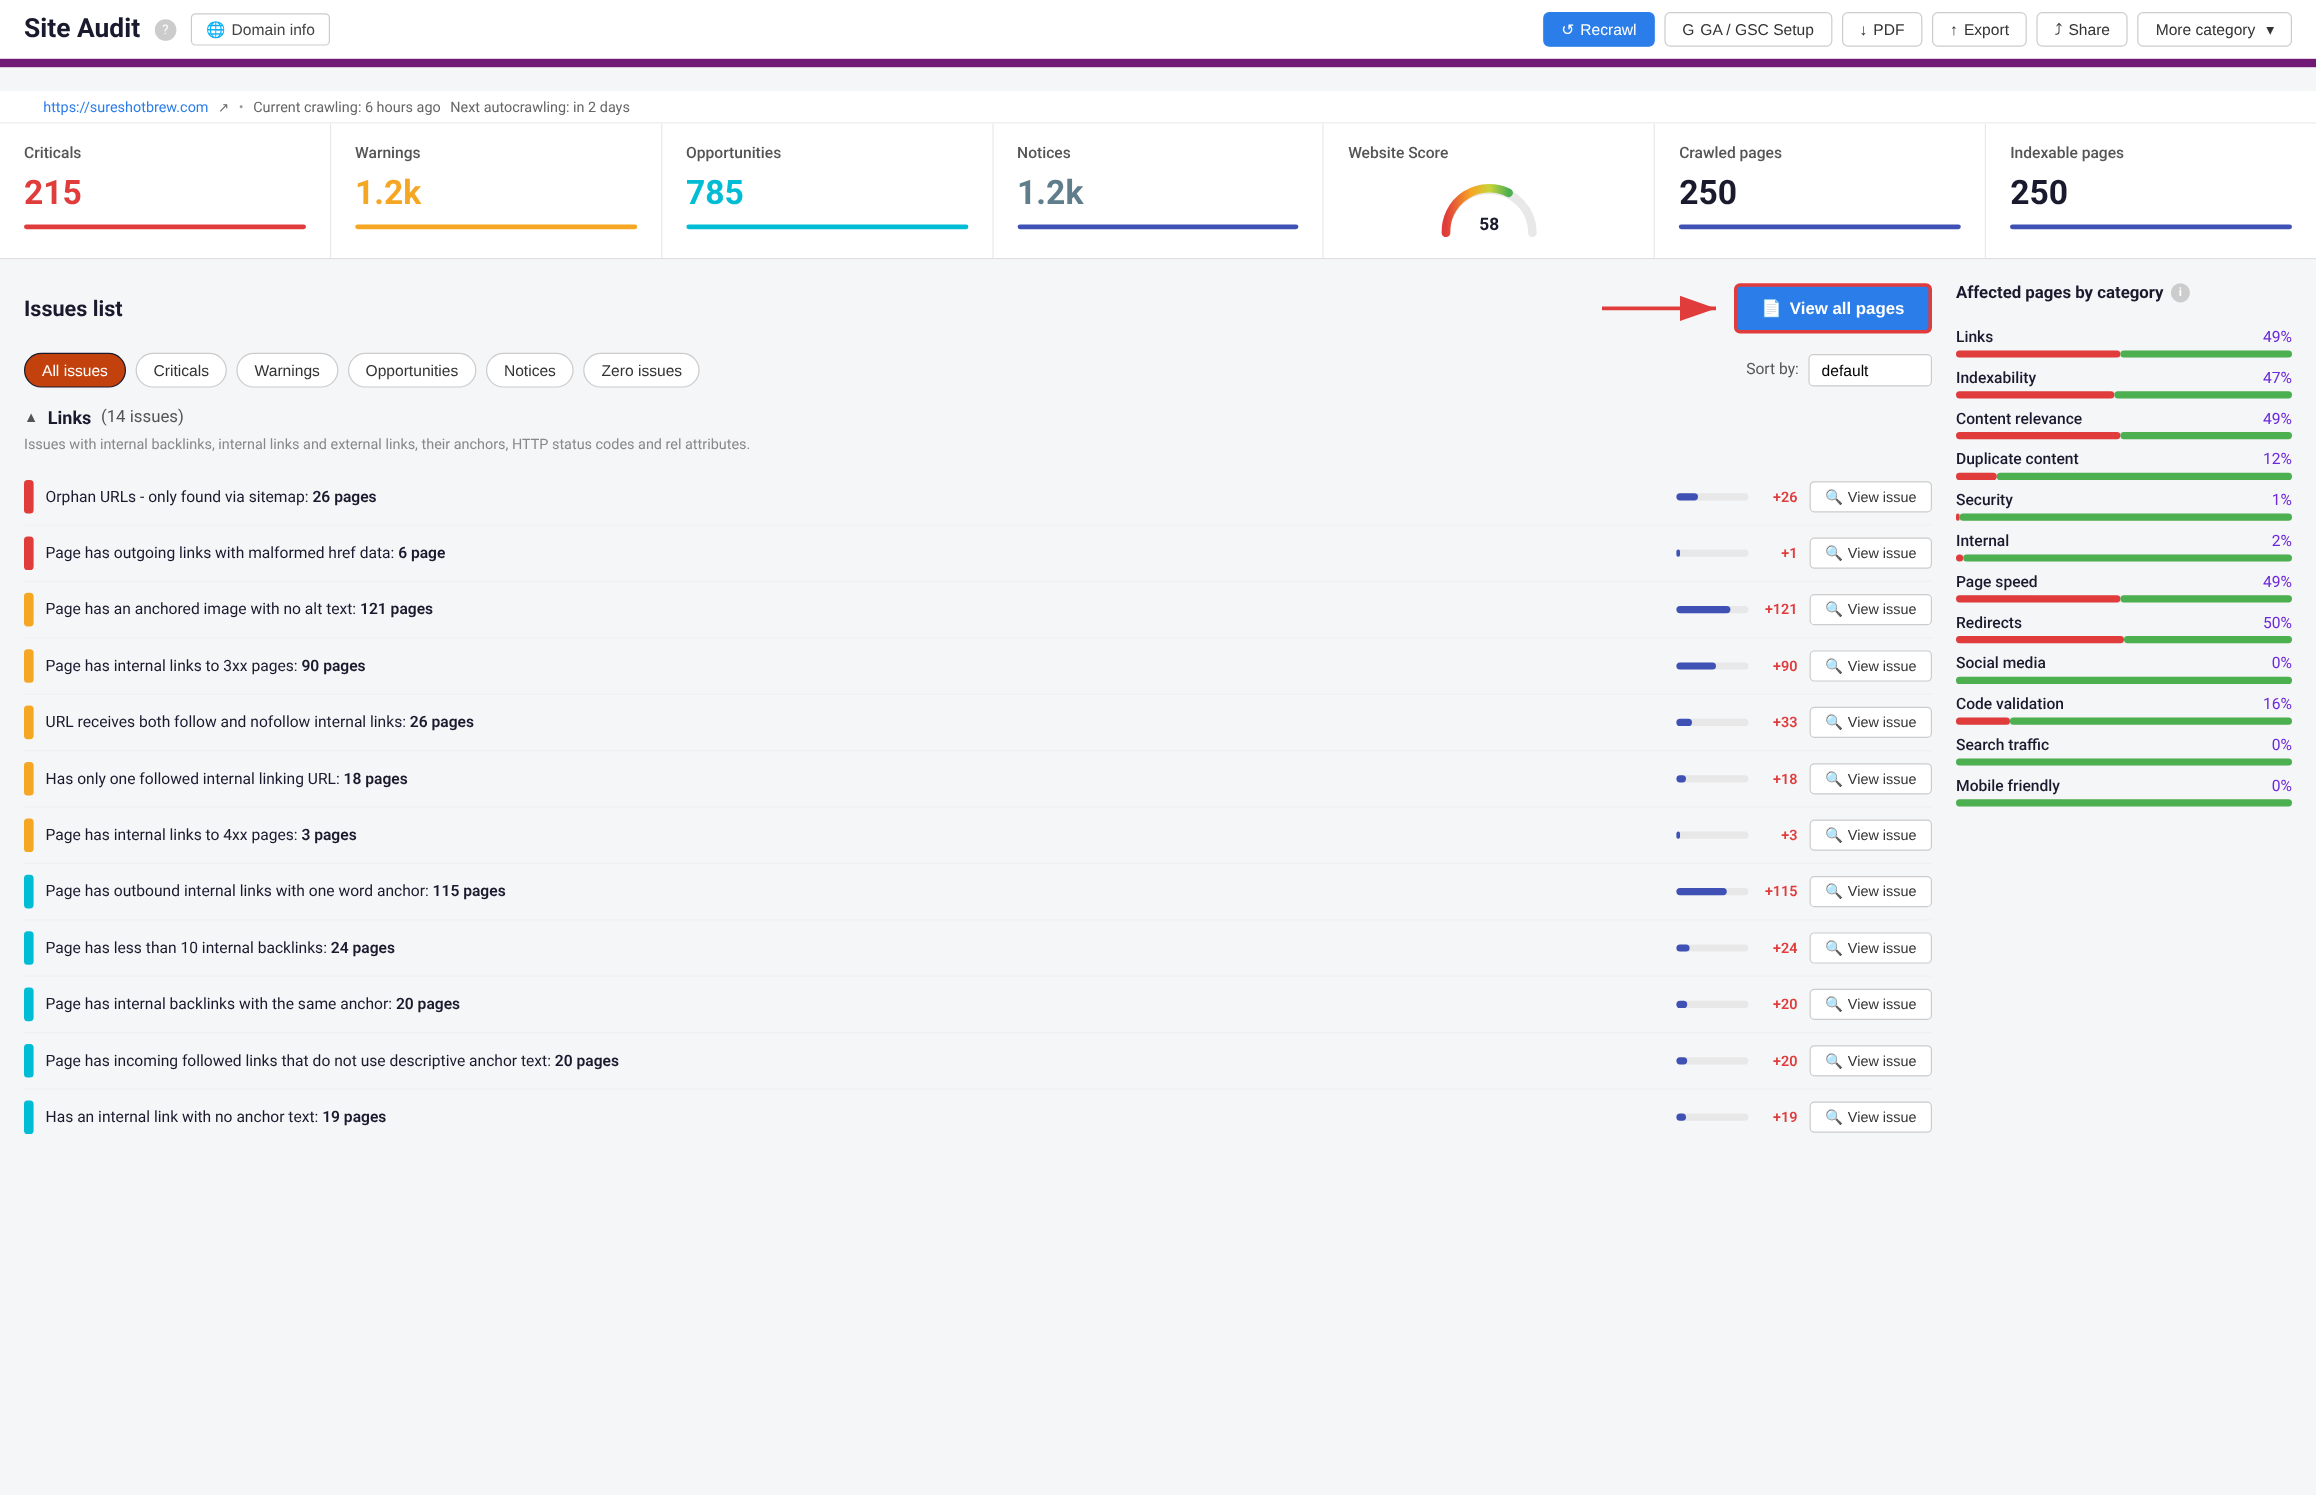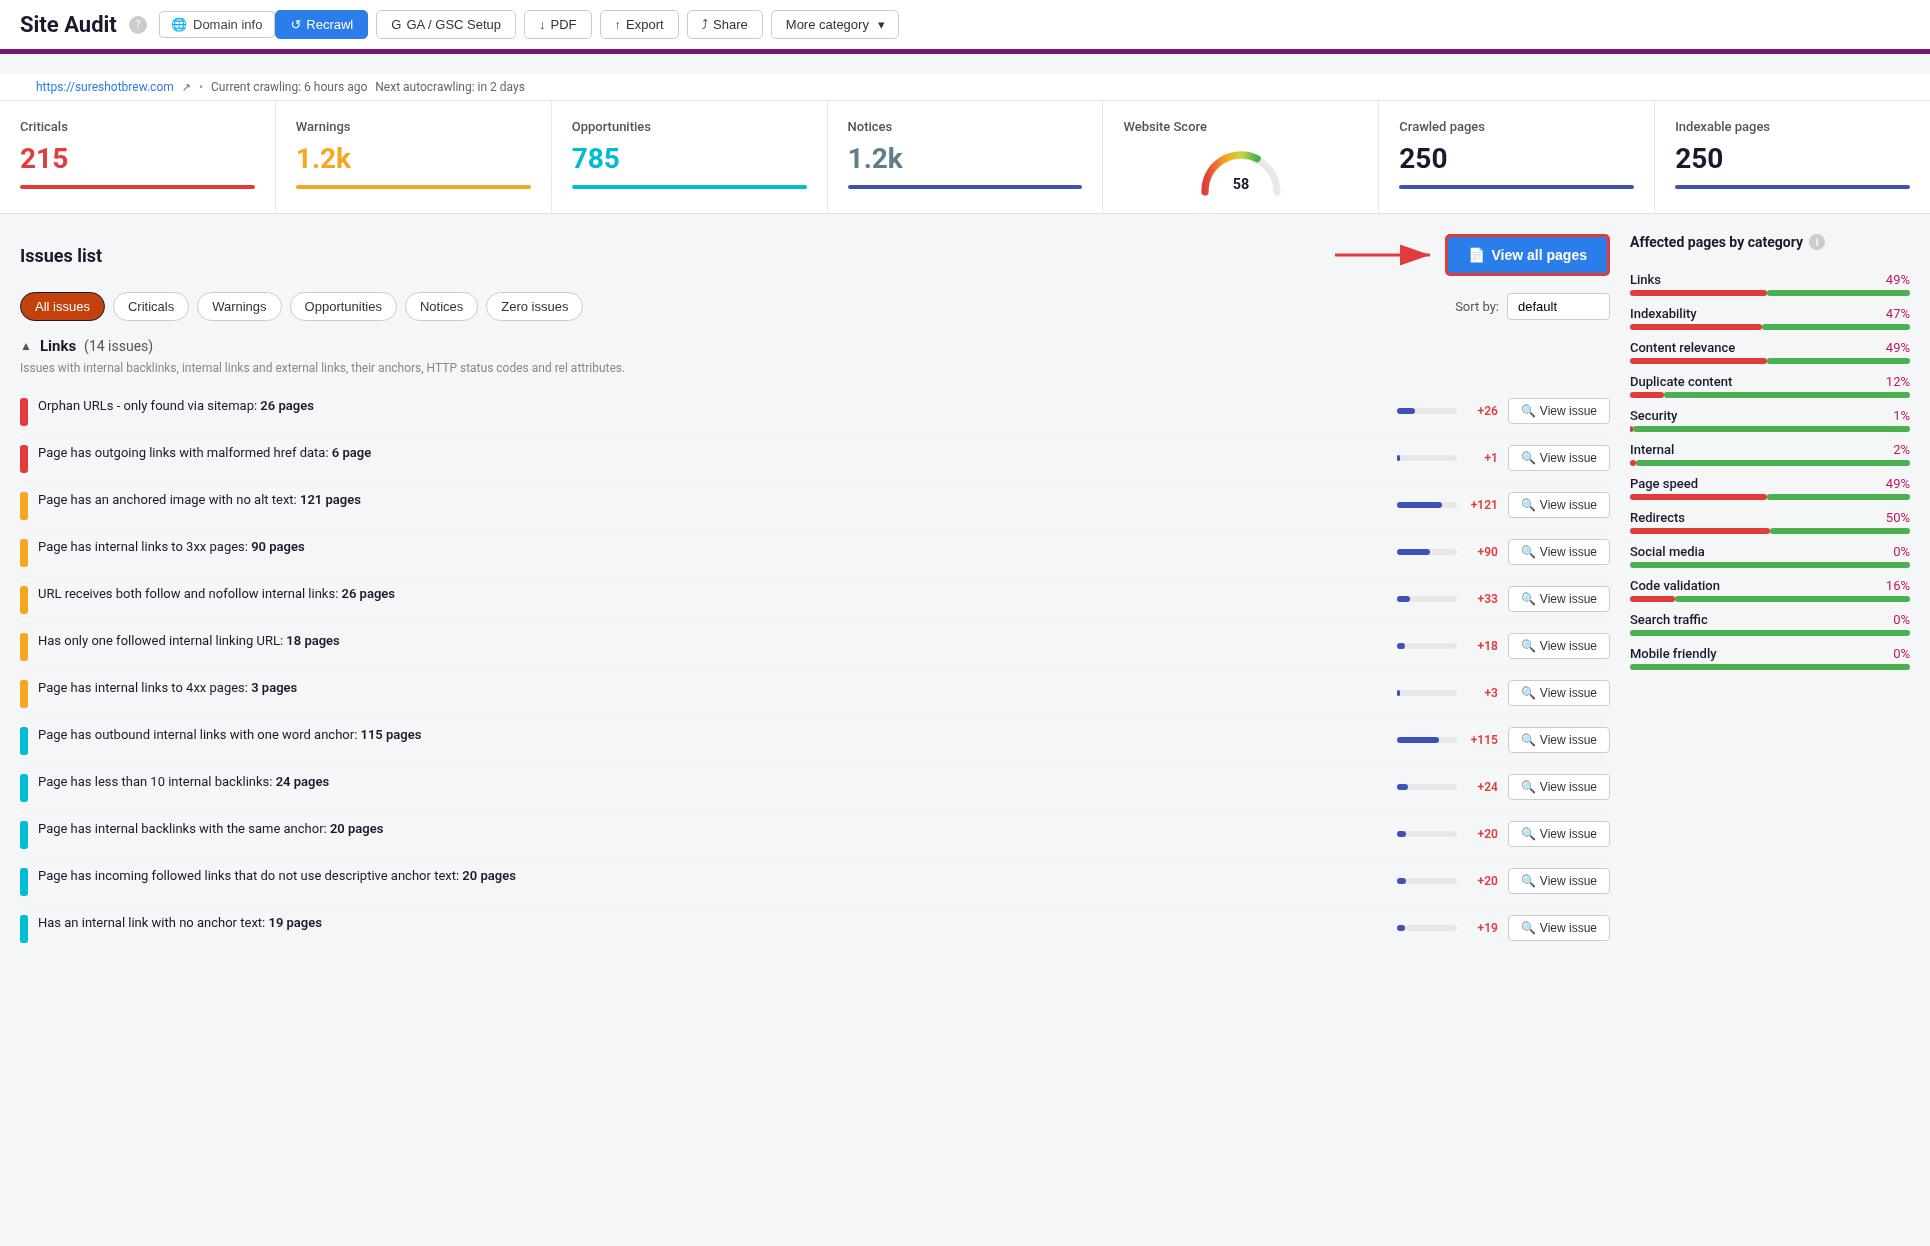--- a/index.html
+++ b/index.html
@@ -1,19 +1,19 @@
 <!DOCTYPE html>
 <html><head>
   <meta charset="utf-8">
   <style>
     * { box-sizing: border-box; margin: 0; padding: 0; }
     body { font-family: -apple-system, BlinkMacSystemFont, 'Segoe UI', Roboto, sans-serif; background: #f5f6f8; color: #1a1a2e; font-size: 14px; }
 
     
-    .header { display: flex; align-items: center; padding: 10px 20px; background: #fff; border-bottom: 5px solid #701a75; }
+    .header { display: flex; align-items: center; justify-content: space-between; padding: 10px 20px; background: #fff; border-bottom: 7px solid #701a75; }
     .header-left { display: flex; align-items: center; gap: 12px; }
     .site-audit-title { font-size: 22px; font-weight: 700; color: #1a1a2e; }
     .help-icon { width: 18px; height: 18px; border-radius: 50%; background: #ccc; color: #fff; font-size: 11px; display: inline-flex; align-items: center; justify-content: center; cursor: pointer; }
     .domain-info-btn { display: flex; align-items: center; gap: 5px; padding: 5px 12px; border: 1px solid #ccc; border-radius: 4px; background: #fff; cursor: pointer; font-size: 13px; color: #444; }
     .header-right { display: flex; align-items: center; gap: 8px; }
     .btn { padding: 6px 14px; border-radius: 5px; border: 1px solid #ccc; background: #fff; cursor: pointer; font-size: 13px; color: #333; display: flex; align-items: center; gap: 5px; }
     .btn-primary { background: #2b7de9; color: #fff; border-color: #2b7de9; }
     .btn-more { background: #fff; color: #333; border: 1px solid #ccc; }
 
     
@@ -62,41 +62,41 @@
     .sort-row { display: flex; align-items: center; gap: 8px; font-size: 13px; color: #555; }
     .sort-select { padding: 5px 28px 5px 10px; border: 1px solid #ccc; border-radius: 4px; background: #fff; font-size: 13px; appearance: none; cursor: pointer; }
 
     
     .category-header { display: flex; align-items: center; gap: 8px; margin-bottom: 6px; cursor: pointer; }
     .category-title { font-size: 15px; font-weight: 700; color: #1a1a2e; }
     .category-count { font-size: 14px; color: #555; }
     .category-desc { font-size: 12px; color: #888; margin-bottom: 14px; }
 
     
-    .issue-item { display: flex; align-items: flex-start; padding: 9px 0; border-bottom: 1px solid #f0f0f0; }
+    .issue-item { display: flex; align-items: center; padding: 9px 0; border-bottom: 1px solid #f0f0f0; }
     .issue-item:last-child { border-bottom: none; }
     .issue-severity { width: 8px; height: 28px; border-radius: 3px; flex-shrink: 0; margin-right: 10px; }
     .issue-severity.error { background: #e03c3c; }
     .issue-severity.warning { background: #f5a623; }
     .issue-severity.notice { background: #00bcd4; }
     .issue-text { flex: 1; font-size: 13px; color: #1a1a2e; }
     .issue-pages { font-weight: 600; }
     .issue-right { display: flex; align-items: center; gap: 10px; margin-left: auto; }
     .issue-count-bar { display: flex; align-items: center; gap: 6px; }
     .mini-bar-bg { width: 60px; height: 6px; background: #e8e8e8; border-radius: 3px; position: relative; }
     .mini-bar-fill { height: 6px; background: #3f51b5; border-radius: 3px; position: absolute; left: 0; top: 0; }
     .issue-delta { font-size: 12px; color: #e03c3c; font-weight: 600; min-width: 35px; text-align: right; }
     .view-issue-btn { padding: 5px 12px; border: 1px solid #ccc; border-radius: 4px; background: #fff; font-size: 12px; cursor: pointer; color: #333; display: flex; align-items: center; gap: 4px; white-space: nowrap; }
 
     
     .sidebar-title { font-size: 14px; font-weight: 700; margin-bottom: 22px; display: flex; align-items: center; gap: 6px; }
     .sidebar-item { margin-bottom: 10px; }
     .sidebar-item-header { display: flex; justify-content: space-between; margin-bottom: 3px; font-size: 13px; }
     .sidebar-item-label { color: #1a1a2e; font-weight: 500; }
-    .sidebar-item-pct { color: #be185d; }
+    .sidebar-item-pct { color: #6d28d9; }
     .sidebar-bar-bg { height: 6px; background: #e8e8e8; border-radius: 3px; position: relative; overflow: visible; }
     .sidebar-bar-red { height: 6px; background: #e03c3c; border-radius: 3px; position: absolute; left: 0; top: 0; }
     .sidebar-bar-green { height: 6px; background: #4caf50; border-radius: 3px; position: absolute; top: 0; border-radius: 3px; }
   </style>
 </head>
 <body>
 
 <div class="header">
   <div class="header-left">
     <span class="site-audit-title">Site Audit</span>

